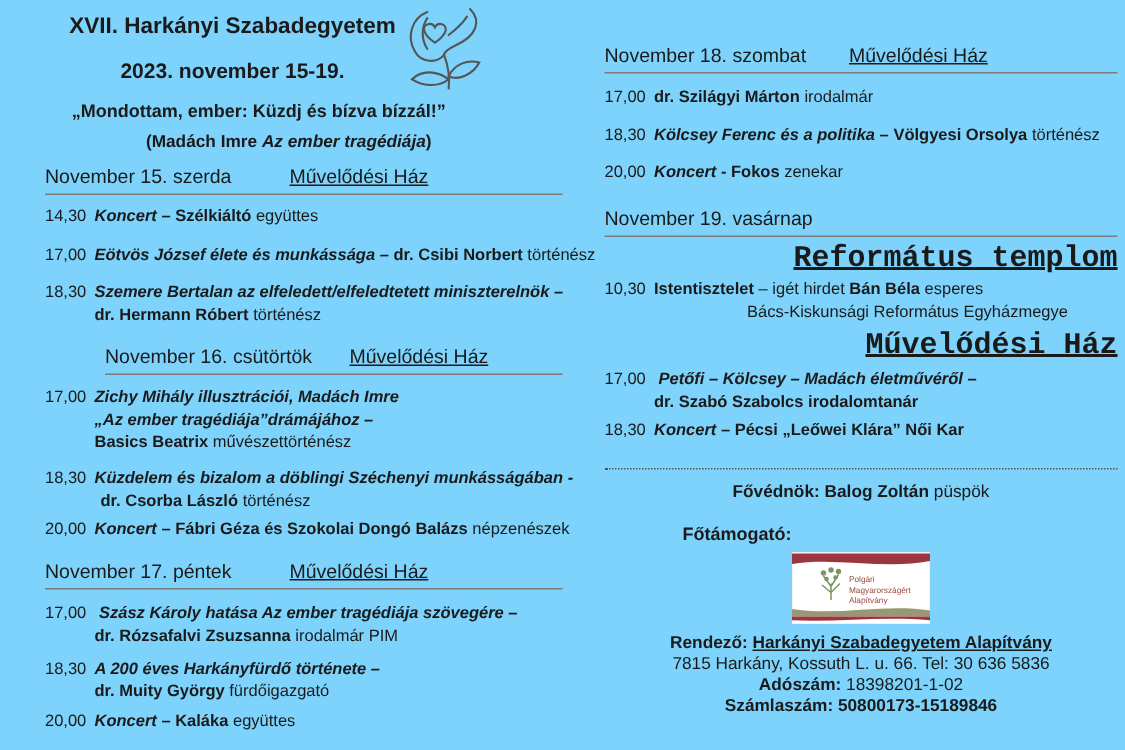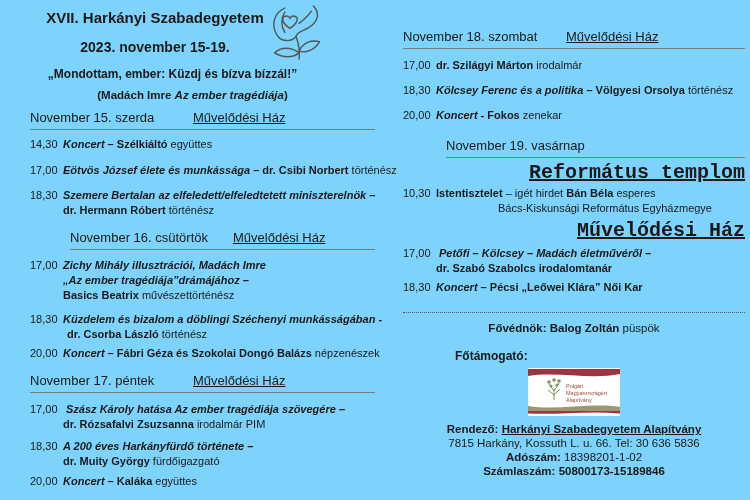--- a/index.html
+++ b/index.html
@@ -137,21 +137,21 @@
         <div class="etext">
           <div class="line"><span class="b i">Kölcsey Ferenc és a politika</span><span class="b"> – </span><span class="b">Völgyesi Orsolya </span><span>történész</span></div>
         </div>
       </div>
       <div class="event" style="margin-top: 10px;">
         <span class="time">20,00</span>
         <div class="etext">
           <div class="line"><span class="b i">Koncert</span><span class="b"> - Fokos </span><span>zenekar</span></div>
         </div>
       </div>
-      <div class="day-block" style="margin-top: 15px; margin-left: 43px;">
+      <div class="day-block" style="margin-top: 15px;">
         <div class="day-header"><span class="day">November 19. vasárnap</span></div>
         <div class="rule"></div>
       </div>
       <div class="venue-center" style="margin-top: 6px;">Református templom</div>
       <div class="event" style="margin-top: 4px;">
         <span class="time">10,30</span>
         <div class="etext">
           <div class="line"><span class="b">Istentisztelet</span><span> – igét hirdet </span><span class="b">Bán Béla </span><span>esperes</span></div>
           <div class="line" style="padding-left: 62px;"><span>Bács-Kiskunsági Református Egyházmegye</span></div>
         </div>

